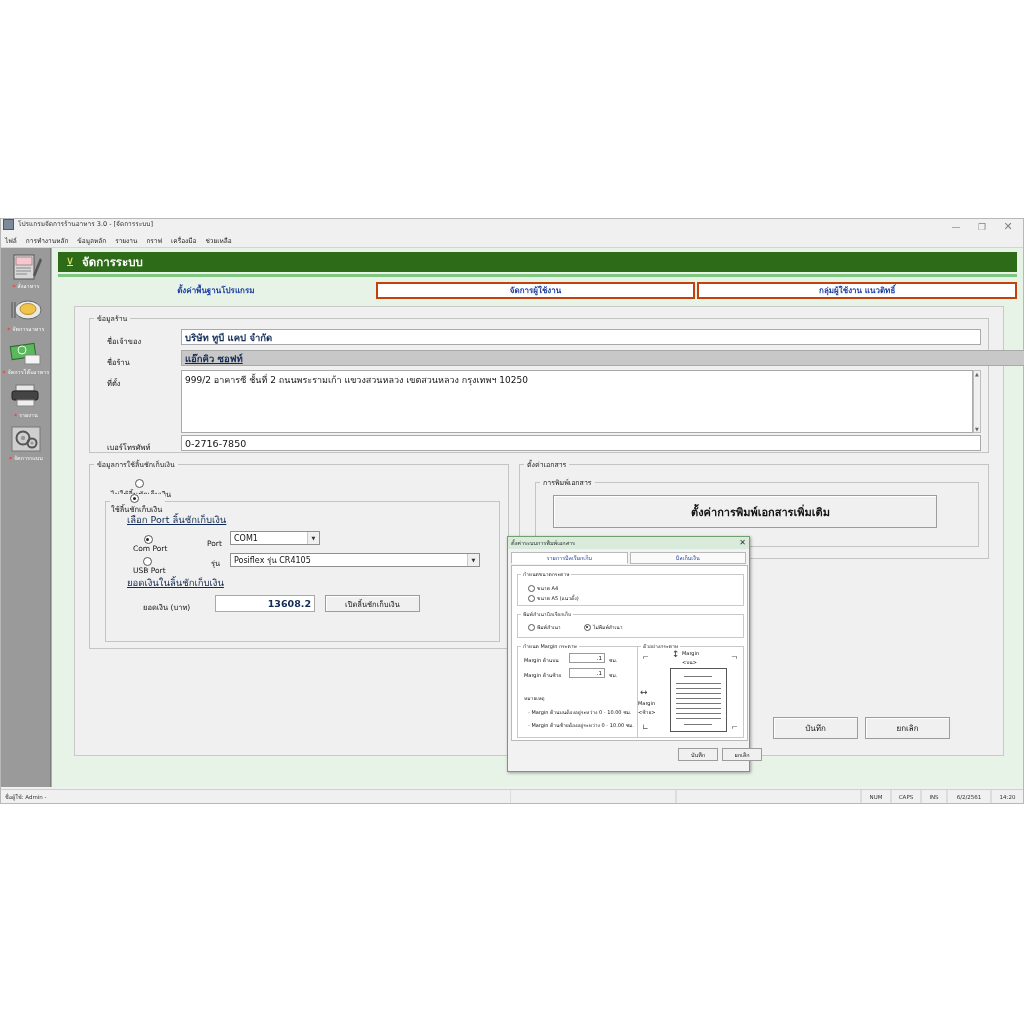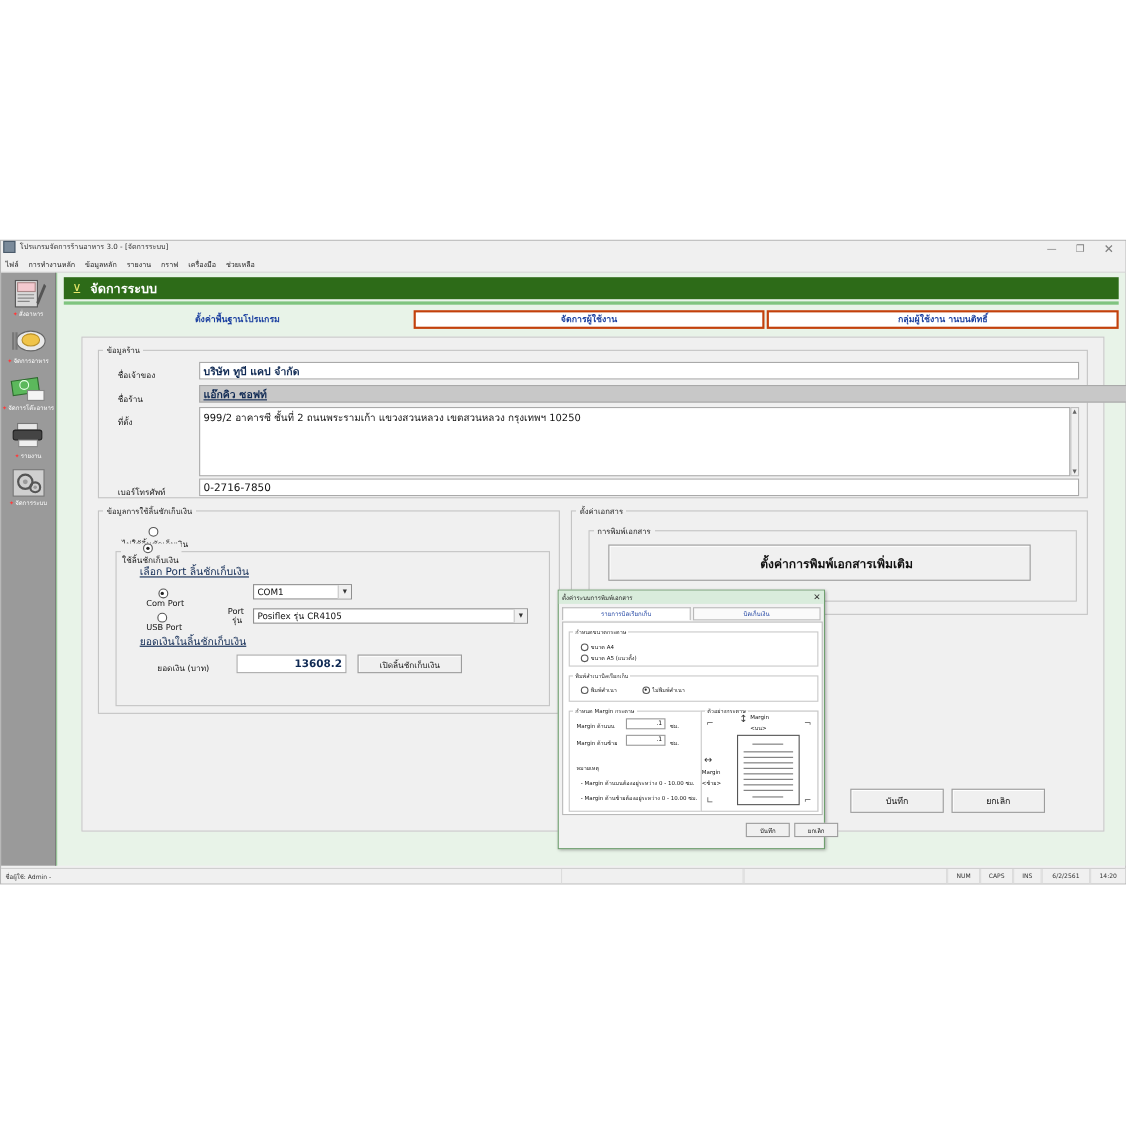--- a/index.html
+++ b/index.html
@@ -190,21 +190,21 @@
 
       <div class="pghead">
         <div class="hico">⊻</div>
         <div class="htxt">จัดการระบบ</div>
       </div>
       <div class="headrule"></div>
 
       <div class="tabrow">
         <div class="tab active">ตั้งค่าพื้นฐานโปรแกรม</div>
         <div class="tab t2">จัดการผู้ใช้งาน</div>
-        <div class="tab t3">กลุ่มผู้ใช้งาน านบนติทธิ์</div>
+        <div class="tab t3">กลุ่มผู้ใช้งาน แนวติทธิ์</div>
       </div>
 
       <div class="panel">
 
         <fieldset class="grp" style="left:14px;top:6px;width:900px;height:140px;">
           <legend>ข้อมูลร้าน</legend>
         </fieldset>
 
         <div class="lbl" style="left:32px;top:28px;">ชื่อเจ้าของ</div>
         <div class="txtin" style="left:106px;top:22px;width:800px;height:16px;">บริษัท ทูบี แคป จำกัด</div>
@@ -238,21 +238,21 @@
           <span class="rdot on"></span>
           <span>ใช้ลิ้นชักเก็บเงิน</span>
         </div>
 
         <div class="ulhead" style="left:52px;top:205px;">เลือก Port ลิ้นชักเก็บเงิน</div>
 
         <div class="radio" style="left:58px;top:228px;">
           <span class="rdot on"></span>
           <span>Com Port</span>
         </div>
-        <div class="lbl" style="left:132px;top:244px;">Port</div>
+        <div class="lbl" style="left:132px;top:232px;">Port</div>
         <div class="combo" style="left:155px;top:224px;width:90px;height:14px;">
           <span>COM1</span>
           <span class="arw">▼</span>
         </div>
 
         <div class="radio" style="left:58px;top:250px;">
           <span class="rdot"></span>
           <span>USB Port</span>
         </div>
         <div class="lbl" style="left:136px;top:250px;">รุ่น</div>

